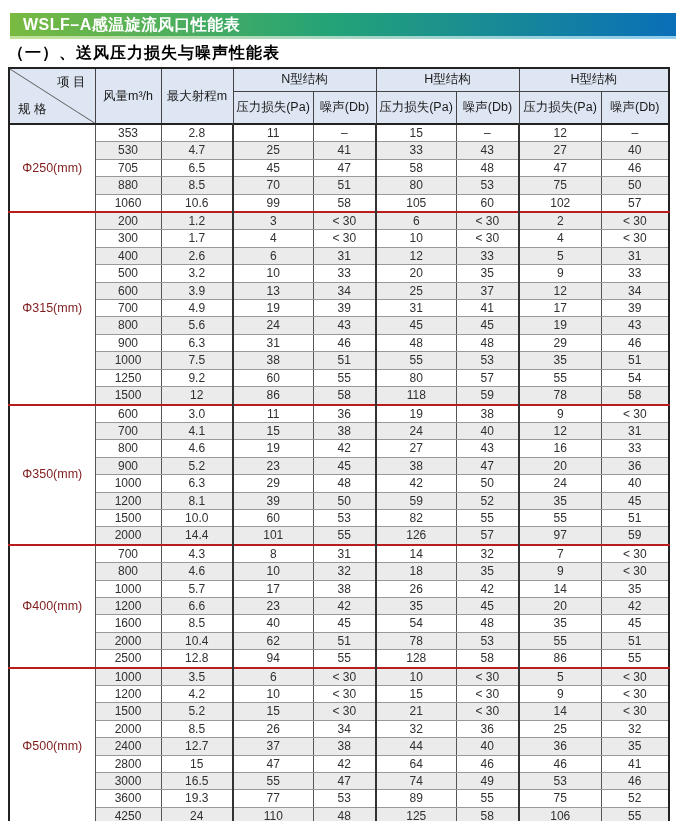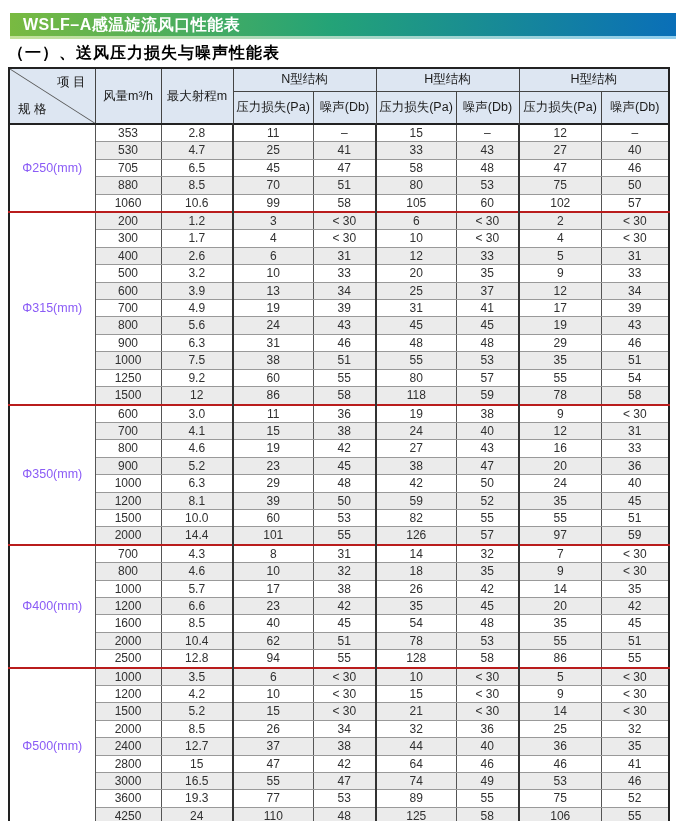--- a/index.html
+++ b/index.html
@@ -87,21 +87,21 @@
     background: #ffffff;
     overflow: hidden;
     white-space: nowrap;
   }
   tbody td.gb { border-left: 2px solid #333333; }
   tbody tr.shade td { background: #ebebeb; }
   tbody tr.block-start td { border-top: 2px solid #b91c1c; }
   tbody td.spec {
     background: #ffffff !important;
     font-size: 12.5px;
-    color: #8b5cf6;
+    color: #7f1d1d;
   }
 </style>
 </head>
 <body>
 
 <div class="banner" style="background: linear-gradient(90deg, rgb(121, 186, 65) 0%, rgb(36, 163, 119) 48%, rgb(10, 111, 184) 100%);">
   <div class="banner-title">WSLF–A感温旋流风口性能表</div>
 </div>
 <div class="banner-strip" style="background: linear-gradient(90deg, rgb(195, 225, 153) 0%, rgb(142, 205, 238) 100%);"></div>
 

